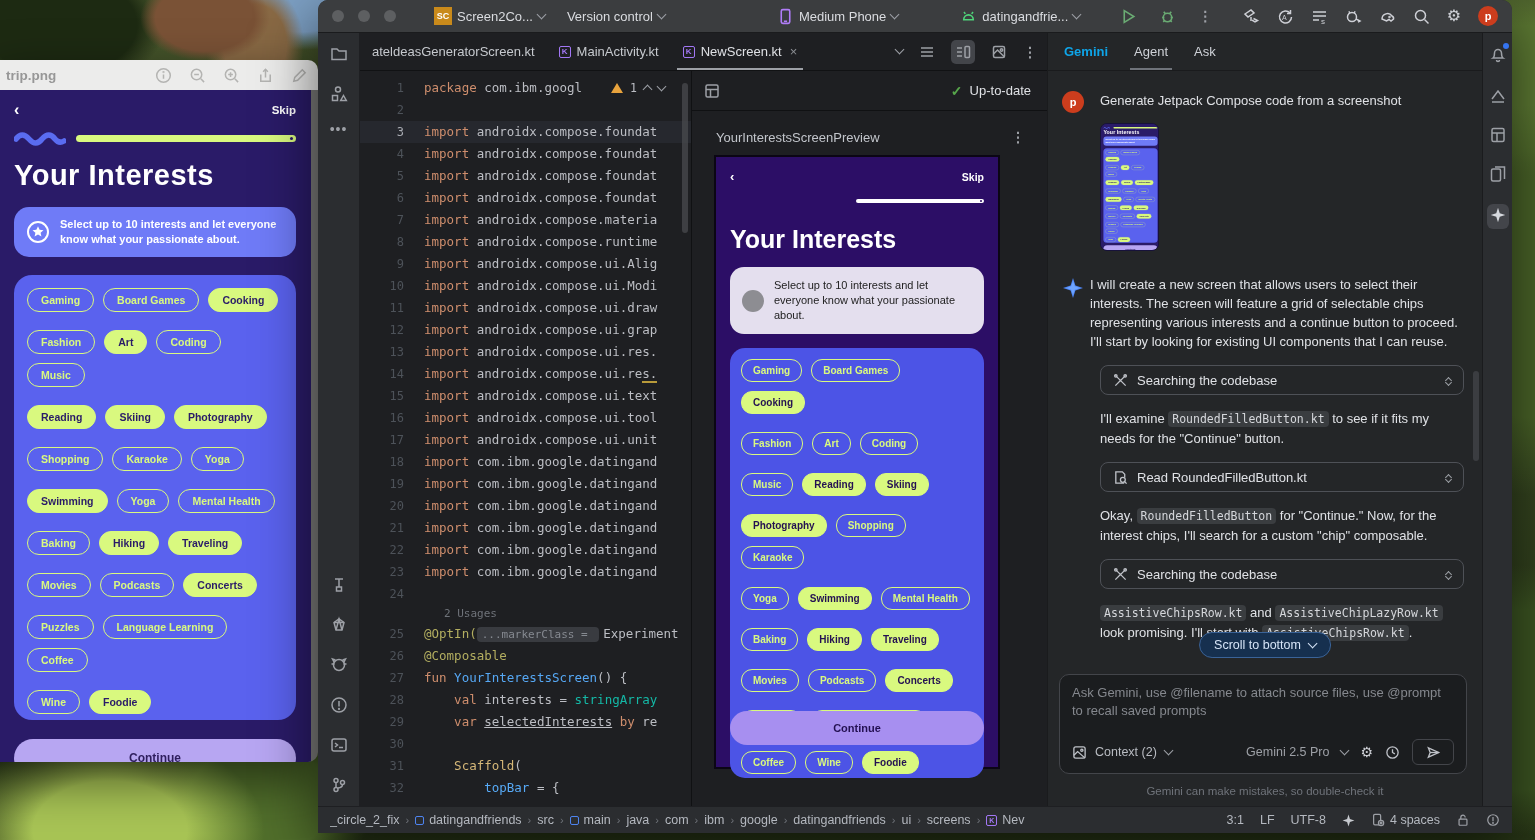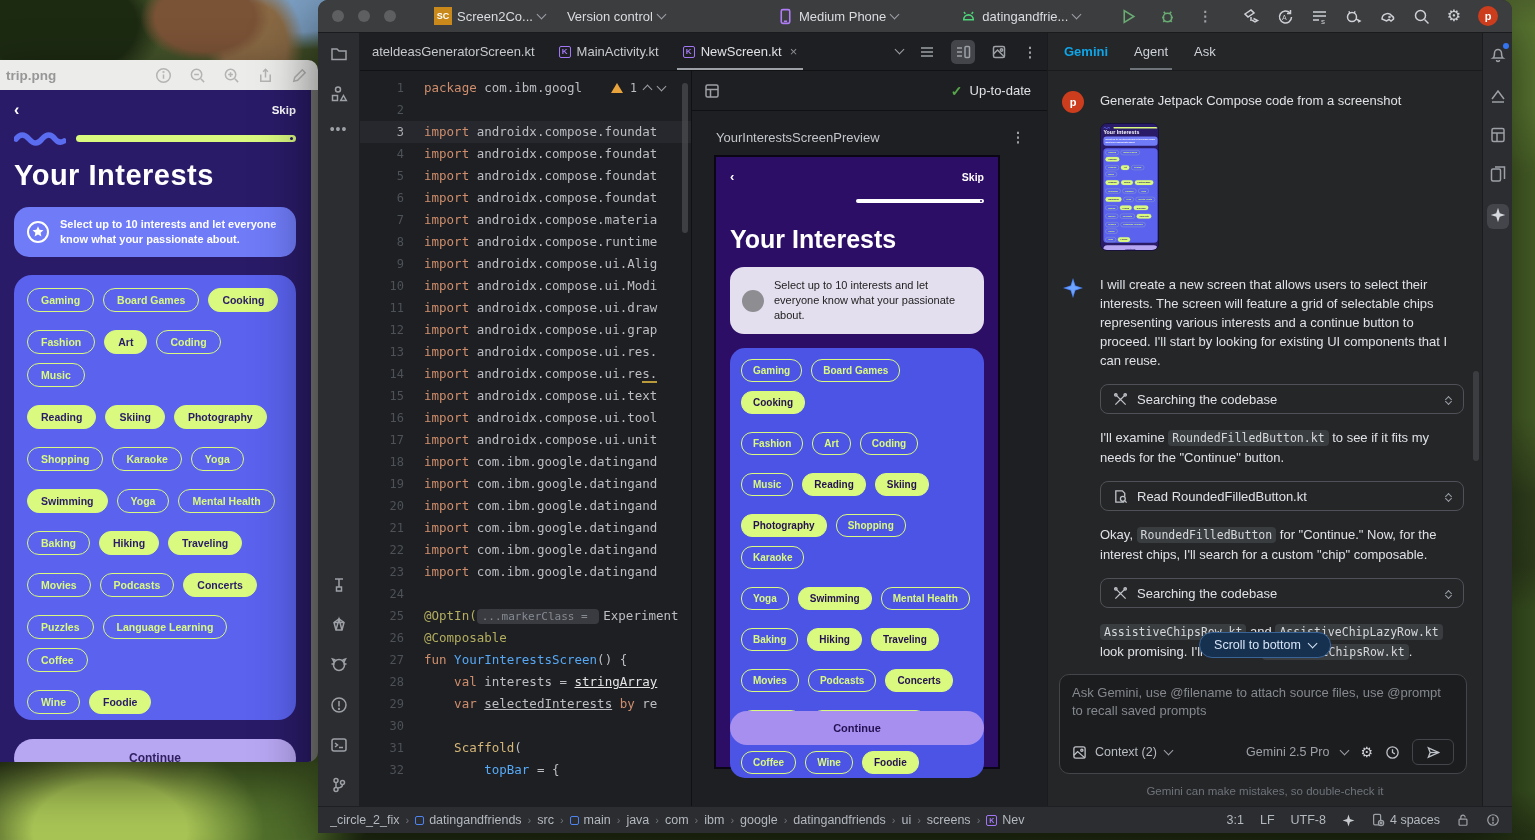--- a/index.html
+++ b/index.html
@@ -96,21 +96,21 @@
   .edit-row { flex:1; display:flex; min-height:0; }
   
   .editor { width:332px; background:#1e1f22; position:relative; overflow:hidden; border-right:1px solid #101113;
     font-family:"DejaVu Sans Mono",monospace; font-size:12.5px; padding-top:6px; }
   .cl { display:flex; height:22px; line-height:22px; white-space:pre; }
   .cl.active { background:#26282e; }
   .ln { width:64px; text-align:right; padding-right:20px; color:#4d5259; flex:0 0 auto; font-size:12px; }
   .cl.active .ln { color:#a8abb2; }
   .ct { color:#bcbec4; }
   .kw { color:#cf8e6d; } .pl { color:#bcbec4; } .ann { color:#b3ae60; } .fn { color:#56a8f5; }
-  .call { color:#e5e5e5;text-decoration:underline; } .ycall { color:#d5b778; } .param { color:#57aaf7; }
+  .call { color:#14b8a6; } .ycall { color:#d5b778; } .param { color:#57aaf7; }
   .vu { color:#bcbec4; text-decoration:underline; }
   .uw { color:#bcbec4; border-bottom:2px solid #b89a3a; }
   .inlay { background:#393b40; color:#868a91; border-radius:4px; padding:1px 5px; font-size:11px; margin:0 4px 0 0; }
   .usages { height:18px; line-height:18px; color:#6f737a; font-size:11px; padding-left:84px; }
   .inspect { position:absolute; top:6px; right:26px; height:22px; display:flex; align-items:center; gap:7px; color:#bcbec4; font-size:11.5px; }
   .wtri { width:0; height:0; border-left:6px solid transparent; border-right:6px solid transparent; border-bottom:10px solid #e8a33d; position:relative; }
   .esb { position:absolute; top:12px; right:3px; width:6px; height:150px; border-radius:3px; background:#4b4d51; opacity:.7; }
 
   
   .pv { flex:1; background:#1e1f22; position:relative; }
@@ -142,21 +142,21 @@
   .chat { position:absolute; top:38px; left:0; right:0; bottom:134px; overflow:hidden; padding:20px 18px 0 14px; font-size:13px; line-height:19px; color:#dfe1e5; }
   .row-u { display:flex; gap:16px; }
   .avatar2 { width:22px; height:22px; flex:0 0 auto; }
   .thumb { margin:10px 0 14px 38px; width:59px; height:128px; border-radius:7px; background:#2a1b68; overflow:hidden; border:1px solid #17123a; }
   .thumb-inner { width:295px; height:640px; transform:scale(.2); transform-origin:0 0; background:#2a1b68; padding:10px 12px; }
   .thumb-inner .bar-l { height:8px; }
   .thumb-inner .title-l { font-size:26px; margin-top:8px; }
   .thumb-inner .info-l { margin-top:10px; padding:8px 10px; }
   .thumb-inner .chips-card { margin-top:12px; padding:10px 10px 4px; }
   .thumb-inner .cont-l { margin-top:12px; }
-  .row-ai { display:flex; gap:16px; margin-top:24px; }
+  .row-ai { display:flex; gap:6px; margin-top:24px; }
   .spark { flex:0 0 auto; margin-top:2px; }
   .ai-col { flex:1; min-width:0; }
   .toolrow { margin:14px 0 0 38px; border:1px solid #4e5157; border-radius:8px; height:30px; display:flex; align-items:center;
     gap:9px; padding:0 12px; color:#dfe1e5; }
   .toolrow .updn { margin-left:auto; display:flex; flex-direction:column; gap:1px; }
   .toolrow .chev { width:5px; height:5px; }
   .g-ic { width:15px; height:15px; stroke:#bfc2c8; fill:none; stroke-width:1.4; flex:0 0 auto; }
   .para { margin:14px 0 0 38px; }
   .codechip { font-family:"DejaVu Sans Mono",monospace; font-size:11.5px; background:#3a3d40; border-radius:4px; padding:1px 4px; color:#d5d7db; }
   .scrollbtn { position:absolute; left:50%; transform:translateX(-50%); bottom:148px; height:26px; padding:0 14px;
@@ -493,20 +493,21 @@
               <div class="cl"><span class="ln">15</span><span class="ct"><span class="kw">import </span><span class="pl">androidx.compose.ui.text</span></span></div>
               <div class="cl"><span class="ln">16</span><span class="ct"><span class="kw">import </span><span class="pl">androidx.compose.ui.tool</span></span></div>
               <div class="cl"><span class="ln">17</span><span class="ct"><span class="kw">import </span><span class="pl">androidx.compose.ui.unit</span></span></div>
               <div class="cl"><span class="ln">18</span><span class="ct"><span class="kw">import </span><span class="pl">com.ibm.google.datingand</span></span></div>
               <div class="cl"><span class="ln">19</span><span class="ct"><span class="kw">import </span><span class="pl">com.ibm.google.datingand</span></span></div>
               <div class="cl"><span class="ln">20</span><span class="ct"><span class="kw">import </span><span class="pl">com.ibm.google.datingand</span></span></div>
               <div class="cl"><span class="ln">21</span><span class="ct"><span class="kw">import </span><span class="pl">com.ibm.google.datingand</span></span></div>
               <div class="cl"><span class="ln">22</span><span class="ct"><span class="kw">import </span><span class="pl">com.ibm.google.datingand</span></span></div>
               <div class="cl"><span class="ln">23</span><span class="ct"><span class="kw">import </span><span class="pl">com.ibm.google.datingand</span></span></div>
               <div class="cl"><span class="ln">24</span><span class="ct"></span></div>
+              <div class="usages">2 Usages</div>
               <div class="cl"><span class="ln">25</span><span class="ct"><span class="ann">@OptIn(</span><span class="inlay">...markerClass = </span><span class="pl">Experiment</span></span></div>
               <div class="cl"><span class="ln">26</span><span class="ct"><span class="ann">@Composable</span></span></div>
               <div class="cl"><span class="ln">27</span><span class="ct"><span class="kw">fun </span><span class="fn">YourInterestsScreen</span><span class="pl">() {</span></span></div>
               <div class="cl"><span class="ln">28</span><span class="ct"><span class="pl">    </span><span class="kw">val </span><span class="pl">interests = </span><span class="call">stringArray</span></span></div>
               <div class="cl"><span class="ln">29</span><span class="ct"><span class="pl">    </span><span class="kw">var </span><span class="vu">selectedInterests</span><span class="kw"> by </span><span class="pl">re</span></span></div>
               <div class="cl"><span class="ln">30</span><span class="ct"></span></div>
               <div class="cl"><span class="ln">31</span><span class="ct"><span class="pl">    </span><span class="ycall">Scaffold</span><span class="pl">(</span></span></div>
               <div class="cl"><span class="ln">32</span><span class="ct"><span class="pl">        </span><span class="param">topBar</span><span class="pl"> = {</span></span></div>
             </div>
           <div class="inspect">

